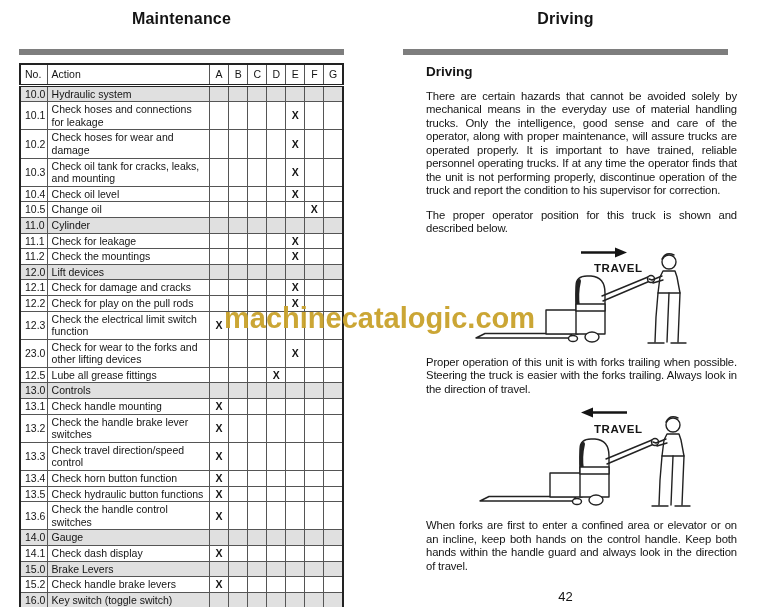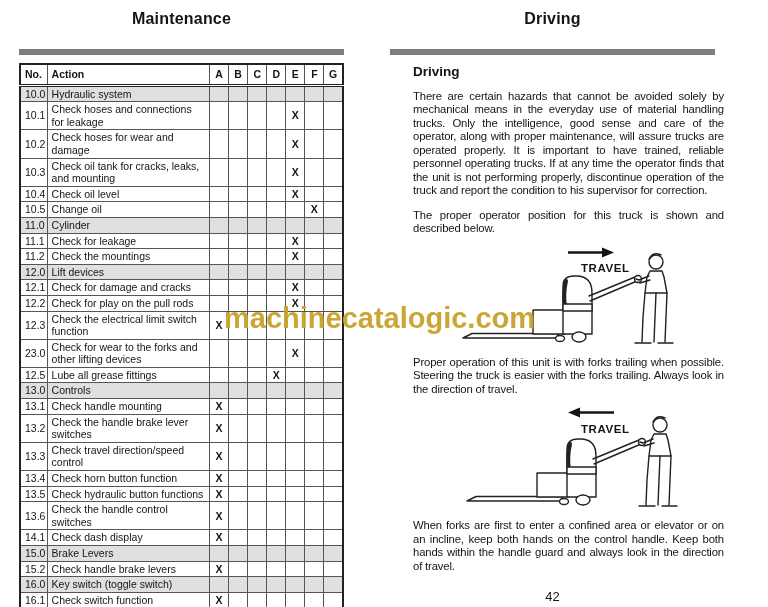--- a/index.html
+++ b/index.html
@@ -11,21 +11,21 @@
     --ink:#141414;
   }
   html,body{margin:0;padding:0;}
   body{
     width:768px;height:607px;position:relative;background:#ffffff;
     font-family:"Liberation Sans", sans-serif;color:var(--ink);
     overflow:hidden;
   }
   
   .page-left{position:absolute;left:19px;top:10px;width:325px;}
-  .page-right{position:absolute;left:390px;top:10px;width:334px;}
+  .page-right{position:absolute;left:403px;top:10px;width:334px;}
   .page-title{
     text-align:center;font-size:16px;font-weight:bold;margin:0 0 21px 0;
     letter-spacing:.2px;
   }
   .title-rule{height:6px;background:var(--bar-gray);margin:0 0 8px 0;}
   .page-right .page-title,.page-right .title-rule{width:325px;}
   .page-num{text-align:center;font-size:13px;margin-top:13px;}
 
   
   table.maint{
@@ -33,21 +33,21 @@
     font-size:10.5px;border:2px solid var(--line-dark);
   }
   table.maint col.c-no{width:27px;}
   table.maint col.c-action{width:162px;}
   table.maint col.c-mark{width:19px;}
   table.maint th,table.maint td{
     border:1px solid var(--line);padding:1px 4px;line-height:1.2;
     vertical-align:middle;overflow:hidden;
   }
   table.maint thead th{
-    font-weight:bold;text-align:left;padding:3px 4px;
+    font-weight:normal;text-align:left;padding:3px 4px;
     border-bottom:3px double var(--line-dark);
   }
   table.maint thead th.th-mark{text-align:center;padding:3px 0;}
   table.maint td.no{white-space:nowrap;}
   table.maint td.mark{text-align:center;font-weight:bold;padding:1px 0;}
   table.maint tr.section td{background:var(--section-gray);}
 
   
   .content{
     margin-left:23px;width:311px;font-size:11.3px;line-height:13.5px;
@@ -334,20 +334,31 @@
           <td class="mark"></td>
           <td class="mark"></td>
           <td class="mark"></td>
           <td class="mark"></td>
           <td class="mark"></td>
         </tr>
         <tr>
           <td class="no">13.6</td>
           <td class="action">Check the handle control switches</td>
           <td class="mark">X</td>
+          <td class="mark"></td>
+          <td class="mark"></td>
+          <td class="mark"></td>
+          <td class="mark"></td>
+          <td class="mark"></td>
+          <td class="mark"></td>
+        </tr>
+        <tr class="section">
+          <td class="no">14.0</td>
+          <td class="action">Gauge</td>
+          <td class="mark"></td>
           <td class="mark"></td>
           <td class="mark"></td>
           <td class="mark"></td>
           <td class="mark"></td>
           <td class="mark"></td>
           <td class="mark"></td>
         </tr>
         <tr>
           <td class="no">14.1</td>
           <td class="action">Check dash display</td>

